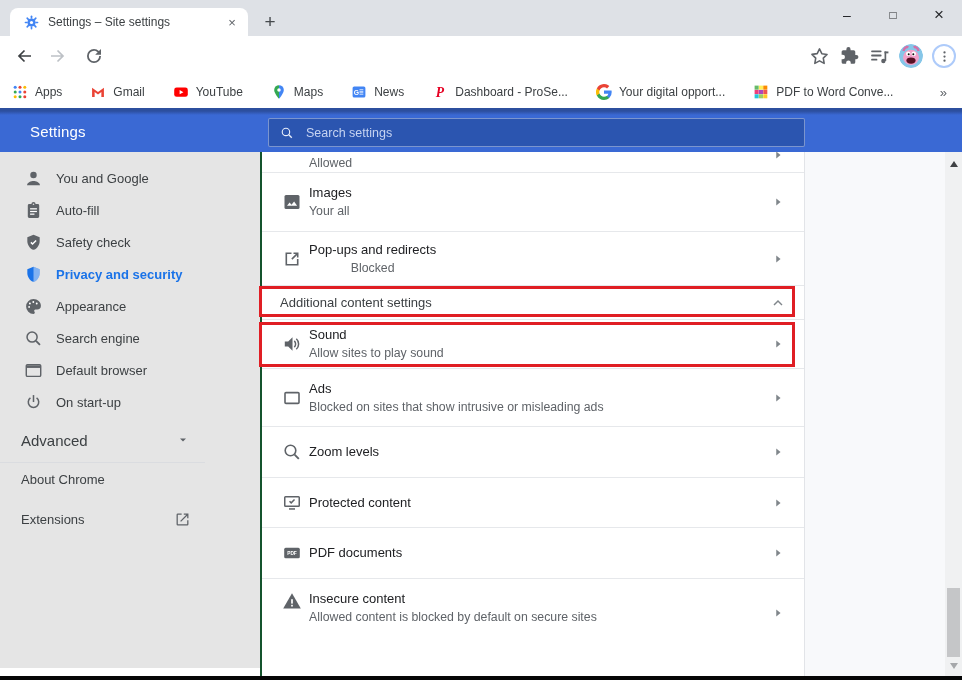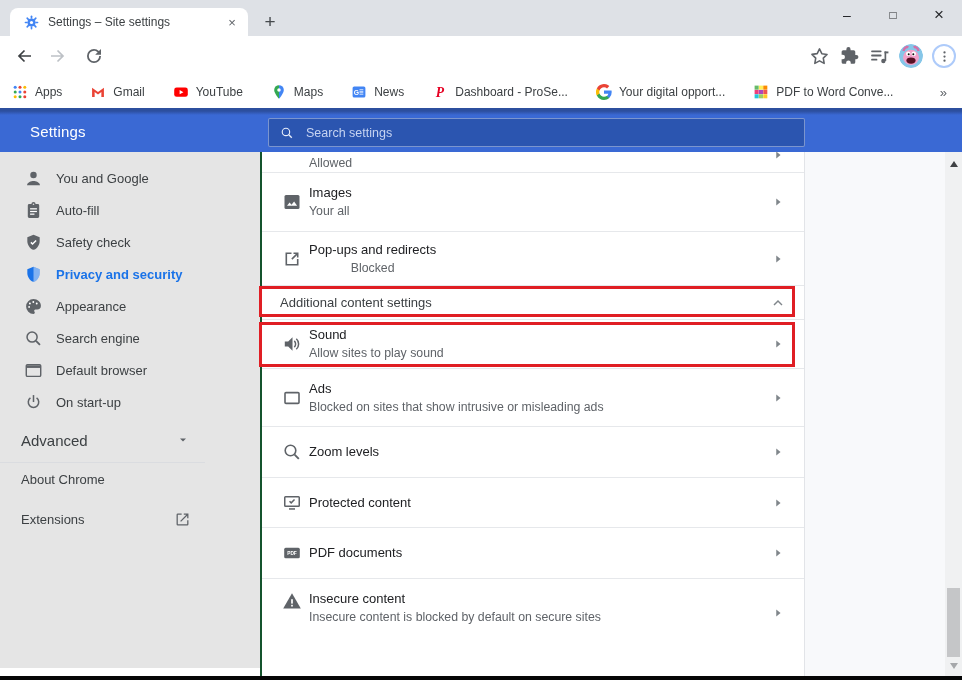--- a/index.html
+++ b/index.html
@@ -590,21 +590,21 @@
       <div class="row last" style="height: 97px;">
         <span class="row-icon">
           <svg viewBox="0 0 20 20">
             <path d="M10 2.3L1.2 17.5h17.6z" fill="currentColor"></path>
             <rect x="9.15" y="8.2" width="1.7" height="4.4" fill="#fff"></rect>
             <rect x="9.15" y="13.8" width="1.7" height="1.7" fill="#fff"></rect>
           </svg>
         </span>
         <div class="row-text">
           <span class="row-title">Insecure content</span>
-          <span class="row-sub">Insecure content is blocked by default on secure sites</span>
+          <span class="row-sub">Allowed content is blocked by default on secure sites</span>
         </div>
         <span class="row-chevron">
           <svg viewBox="0 0 20 20" fill="currentColor">
             <path d="M7.8 5.6v8.8l5.4-4.4z"></path>
           </svg>
         </span>
       </div>
     </div>
 
   <div class="right-gutter"></div>

